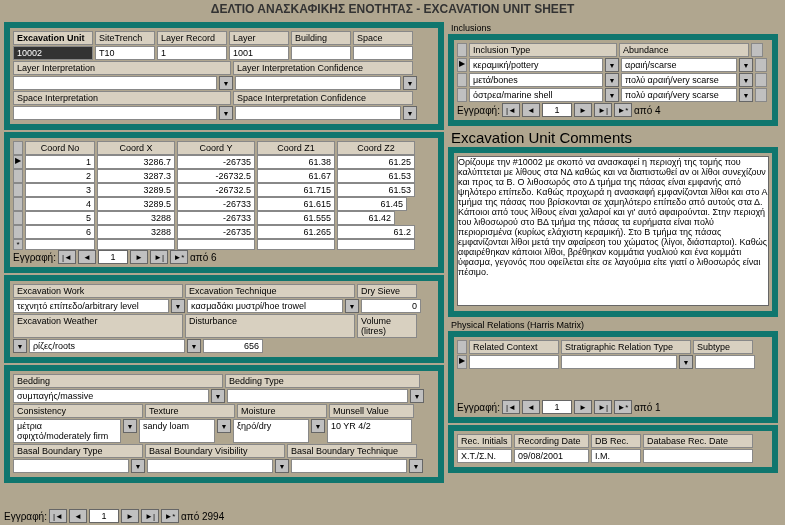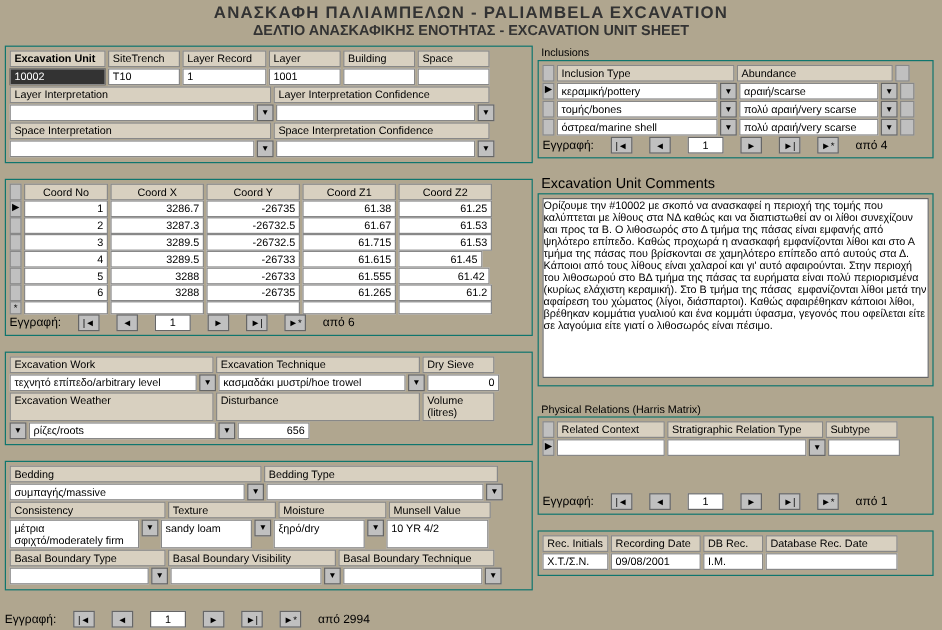--- a/index.html
+++ b/index.html
@@ -3,44 +3,43 @@
 <meta charset="utf-8">
 <style>
 *{box-sizing:border-box;margin:0;padding:0;font-family:Arial,sans-serif;font-size:10px}
 body{background:#b0a68f;width:785px;height:525px;overflow:hidden}
 .hdr{text-align:center;padding:2px;color:#333}
 .hdr h1{font-size:14px;font-weight:bold;letter-spacing:1px}
 .hdr h2{font-size:12px;font-weight:bold}
 .main{display:flex;gap:4px;padding:4px}
 .left{width:440px}
 .right{width:330px}
-.panel{background:#b0a68f;border:1px solid #0f766e;padding:3px;margin-bottom:13px}
+.panel{background:#b0a68f;border:6px solid #0f766e;padding:3px;margin-bottom:2px}
 .row{display:flex;gap:2px;margin-bottom:1px}
 .hcell{background:#d8d0c0;border:1px solid #888;padding:1px 3px;font-size:9px;font-weight:bold;overflow:hidden}
 .wcell{background:#fff;border:1px solid #888;padding:1px 3px;font-size:9px;overflow:hidden}
 .sel{background:#333;color:#fff}
 .dd{width:14px;height:14px;background:#c0c0c0;border:1px solid #666;display:inline-flex;align-items:center;justify-content:center;font-size:7px}
-.nav{display:flex;align-items:center;gap:14px;font-size:9px}
+.nav{display:flex;align-items:center;gap:2px;font-size:9px}
 .nav button{width:18px;height:14px;background:#c0c0c0;border:1px solid #666;font-size:8px;padding:0}
 .nav input{width:30px;height:14px;border:1px solid #666;text-align:center;font-size:9px}
 .tbl{width:100%}
 .tbl .row{margin:0}
 .ar{text-align:right}
 .ac{text-align:center}
 .lbl{background:#d8d0c0;border:1px solid #888;padding:1px 3px;font-size:9px}
 textarea{width:100%;height:150px;font-size:9px;border:1px solid #666;resize:none;font-family:Arial}
 .marker{width:10px;background:#c0c0c0;border:1px solid #888;font-size:8px;text-align:center}
 .scroll{width:12px;background:#c0c0c0;border:1px solid #888}
 .foot{position:absolute;bottom:2px;left:4px}
 </style>
 </head>
 <body>
 
 <div class="hdr">
-<h1>ΑΝΑΣΚΑΦΗ ΠΑΛΙΑΜΠΕΛΩΝ - PALIAMBELA EXCAVATION</h1>
 <h2>ΔΕΛΤΙΟ ΑΝΑΣΚΑΦΙΚΗΣ ΕΝΟΤΗΤΑΣ - EXCAVATION UNIT SHEET</h2>
 </div>
 
 <div class="main">
 <div class="left">
 
 <div class="panel">
 <div class="row">
 <div class="hcell" style="width:80px">Excavation Unit</div>
 <div class="lbl" style="width:60px">SiteTrench</div>
@@ -121,21 +120,21 @@
               <div class="wcell ar" style="width:78px">-26733</div>
               <div class="wcell ar" style="width:78px">61.615</div>
               <div class="wcell ar" style="width:70px">61.45</div>
             </div>
             <div class="row">
               <div class="marker"></div>
               <div class="wcell ar" style="width:70px">5</div>
               <div class="wcell ar" style="width:78px">3288</div>
               <div class="wcell ar" style="width:78px">-26733</div>
               <div class="wcell ar" style="width:78px">61.555</div>
-              <div class="wcell ar" style="width:76px">61.42</div>
+              <div class="wcell ar" style="width:58px">61.42</div>
             </div>
             <div class="row">
               <div class="marker"></div>
               <div class="wcell ar" style="width:70px">6</div>
               <div class="wcell ar" style="width:78px">3288</div>
               <div class="wcell ar" style="width:78px">-26735</div>
               <div class="wcell ar" style="width:78px">61.265</div>
               <div class="wcell ar" style="width:78px">61.2</div>
             </div>
           </div>
@@ -243,21 +242,21 @@
           <div class="row">
             <div class="marker">▶</div>
             <div class="wcell" style="width:134px">κεραμική/pottery</div>
             <div class="dd">▼</div>
             <div class="wcell" style="width:116px">αραιή/scarse</div>
             <div class="dd">▼</div>
             <div class="scroll"></div>
           </div>
           <div class="row">
             <div class="marker"></div>
-            <div class="wcell" style="width:134px">τομής/bones</div>
+            <div class="wcell" style="width:134px">μετά/bones</div>
             <div class="dd">▼</div>
             <div class="wcell" style="width:116px">πολύ αραιή/very scarse</div>
             <div class="dd">▼</div>
             <div class="scroll"></div>
           </div>
           <div class="row">
             <div class="marker"></div>
             <div class="wcell" style="width:134px">όστρεα/marine shell</div>
             <div class="dd">▼</div>
             <div class="wcell" style="width:116px">πολύ αραιή/very scarse</div>
@@ -270,21 +269,21 @@
 <button>|◄</button>
 <button>◄</button>
 <input value="1" style="">
 <button>►</button>
 <button>►|</button>
 <button>►*</button>
 <span>από  4</span>
 </div>
 </div>
 
-<div style="font-size:12px;padding:1px 3px">Excavation Unit Comments</div>
+<div style="font-size:15px;padding:1px 3px">Excavation Unit Comments</div>
 <div class="panel">
 <textarea style="">Ορίζουμε την #10002 με σκοπό να ανασκαφεί η περιοχή της τομής που καλύπτεται με λίθους στα ΝΔ καθώς και να διαπιστωθεί αν οι λίθοι συνεχίζουν και προς τα Β. Ο λιθοσωρός στο Δ τμήμα της πάσας είναι εμφανής από ψηλότερο επίπεδο. Καθώς προχωρά η ανασκαφή εμφανίζονται λίθοι και στο Α τμήμα της πάσας που βρίσκονται σε χαμηλότερο επίπεδο από αυτούς στα Δ. Κάποιοι από τους λίθους είναι χαλαροί και γι' αυτό αφαιρούνται. Στην περιοχή του λιθοσωρού στο ΒΔ τμήμα της πάσας τα ευρήματα είναι πολύ περιορισμένα (κυρίως ελάχιστη κεραμική). Στο Β τμήμα της πάσας  εμφανίζονται λίθοι μετά την αφαίρεση του χώματος (λίγοι, διάσπαρτοι). Καθώς αφαιρέθηκαν κάποιοι λίθοι, βρέθηκαν κομμάτια γυαλιού και ένα κομμάτι ύφασμα, γεγονός που οφείλεται είτε σε λαγούμια είτε γιατί ο λιθοσωρός είναι πέσιμο.</textarea>
 </div>
 
 <div style="font-size:9px;padding:1px 3px">Physical Relations (Harris Matrix)</div>
 <div class="panel">
 <div class="row">
 <div class="marker"></div>
 <div class="lbl" style="width:90px">Related Context</div>
 <div class="lbl" style="width:130px">Stratigraphic Relation Type</div>

